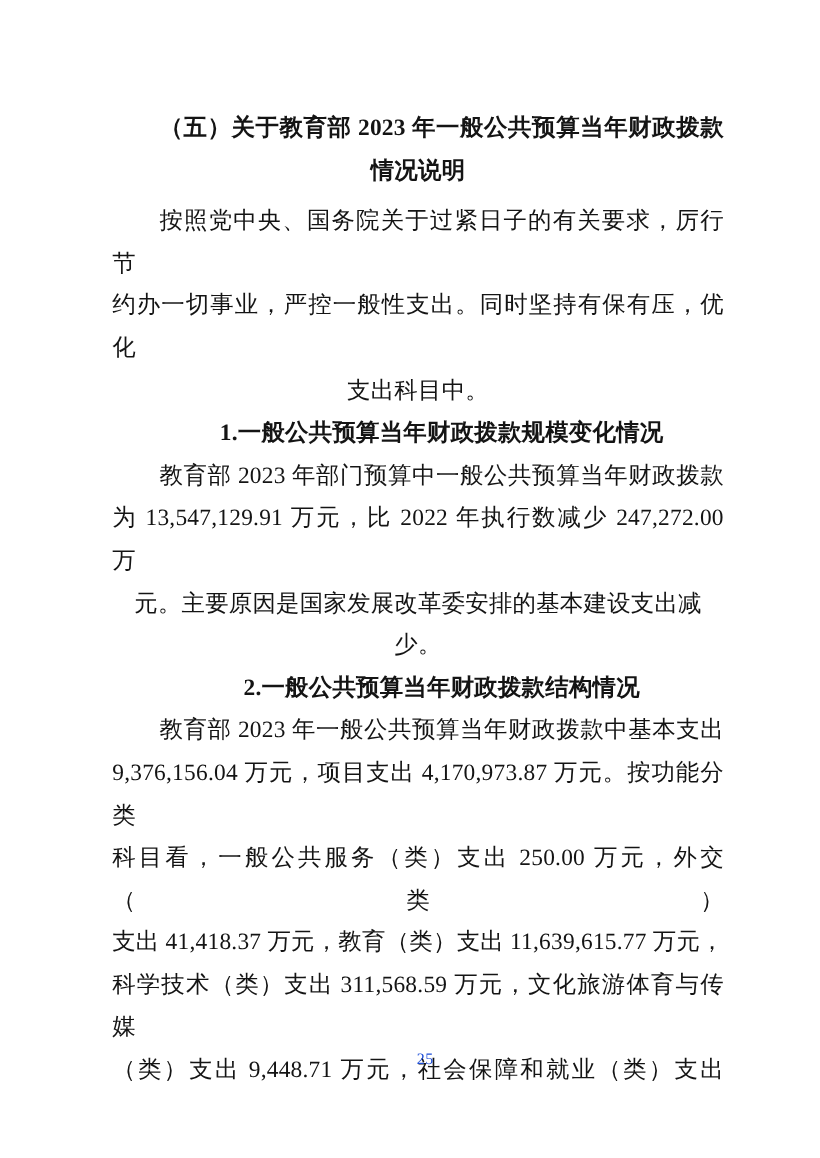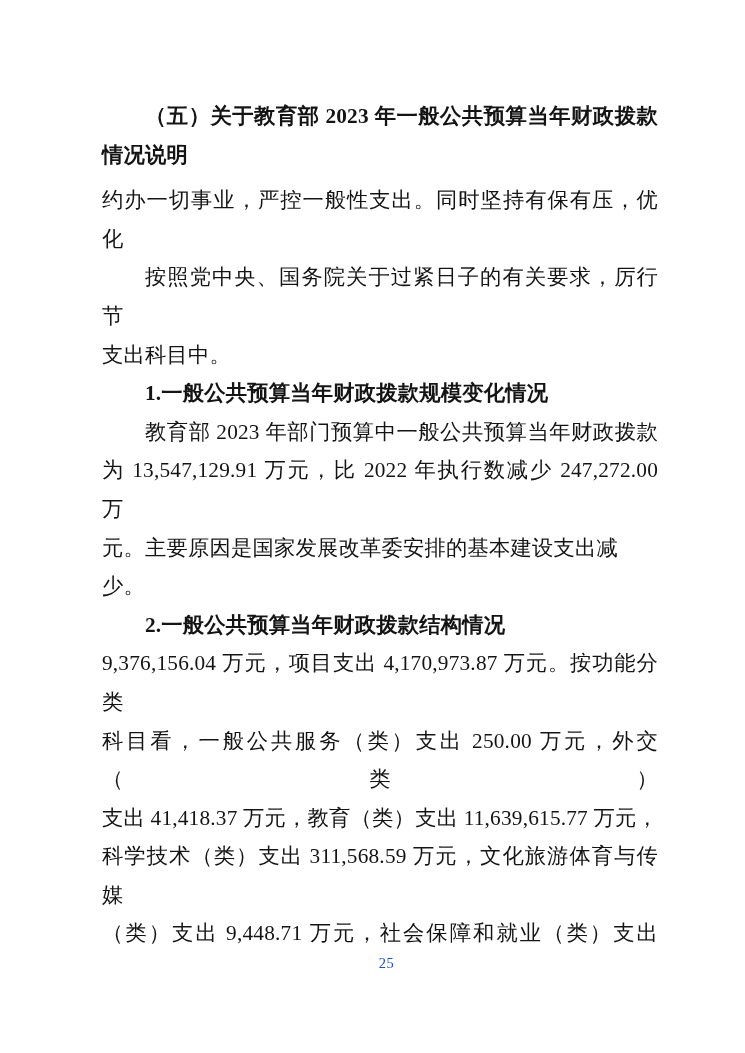--- a/index.html
+++ b/index.html
@@ -21,20 +21,21 @@
     position: absolute;
     left: 102px;
     top: 97px;
     width: 556px;
     font-size: 21.3px;
     line-height: 38.6px;
     letter-spacing: 0.2px;
   }
   .line {
     min-height: 38.6px;
+    text-align: center;
   }
   
   .j {
     text-align: justify;
     text-align-last: justify;
     text-justify: inter-character;
   }
   .indent {
     text-indent: 43px;
   }
@@ -64,34 +65,35 @@
 
 <div class="page">
   <div class="content">
 
     <div class="doc-heading">
       <div class="line bold indent j">（五）关于教育部 2023 年一般公共预算当年财政拨款</div>
       <div class="line bold">情况说明</div>
     </div>
 
     <div class="para">
+      <div class="line indent j">按照党中央、国务院关于过紧日子的有关要求，厉行节</div>
       <div class="line j">约办一切事业，严控一般性支出。同时坚持有保有压，优化</div>
-      <div class="line indent j">按照党中央、国务院关于过紧日子的有关要求，厉行节</div>
       <div class="line">支出科目中。</div>
     </div>
 
     <div class="line bold indent sec-title">1.一般公共预算当年财政拨款规模变化情况</div>
     <div class="para">
       <div class="line indent j">教育部 2023 年部门预算中一般公共预算当年财政拨款</div>
       <div class="line j">为 13,547,129.91 万元，比 2022 年执行数减少 247,272.00 万</div>
       <div class="line">元。主要原因是国家发展改革委安排的基本建设支出减少。</div>
     </div>
 
     <div class="line bold indent sec-title">2.一般公共预算当年财政拨款结构情况</div>
     <div class="para">
+      <div class="line indent j">教育部 2023 年一般公共预算当年财政拨款中基本支出</div>
       <div class="line j">9,376,156.04 万元，项目支出 4,170,973.87 万元。按功能分类</div>
       <div class="line j">科目看，一般公共服务（类）支出 250.00 万元，外交（类）</div>
       <div class="line j">支出 41,418.37 万元，教育（类）支出 11,639,615.77 万元，</div>
       <div class="line j">科学技术（类）支出 311,568.59 万元，文化旅游体育与传媒</div>
       <div class="line j">（类）支出 9,448.71 万元，社会保障和就业（类）支出</div>
 
     </div>
 
   </div>
 

